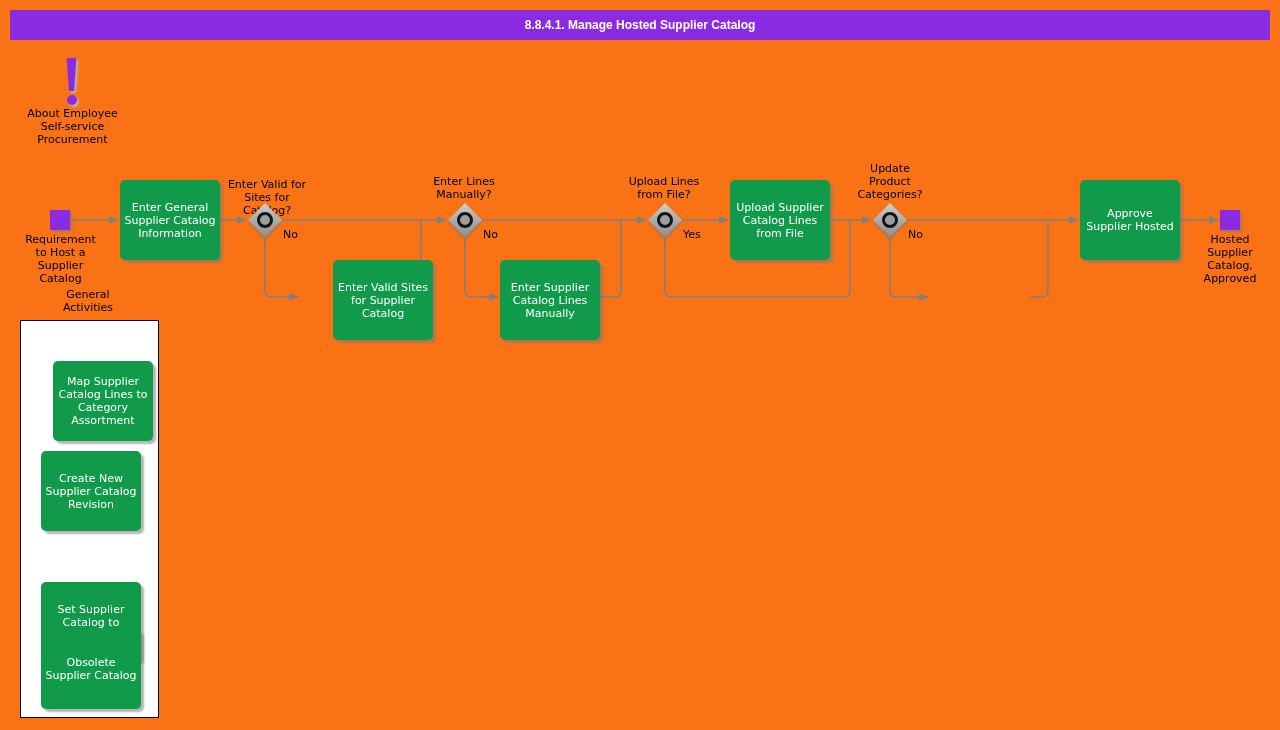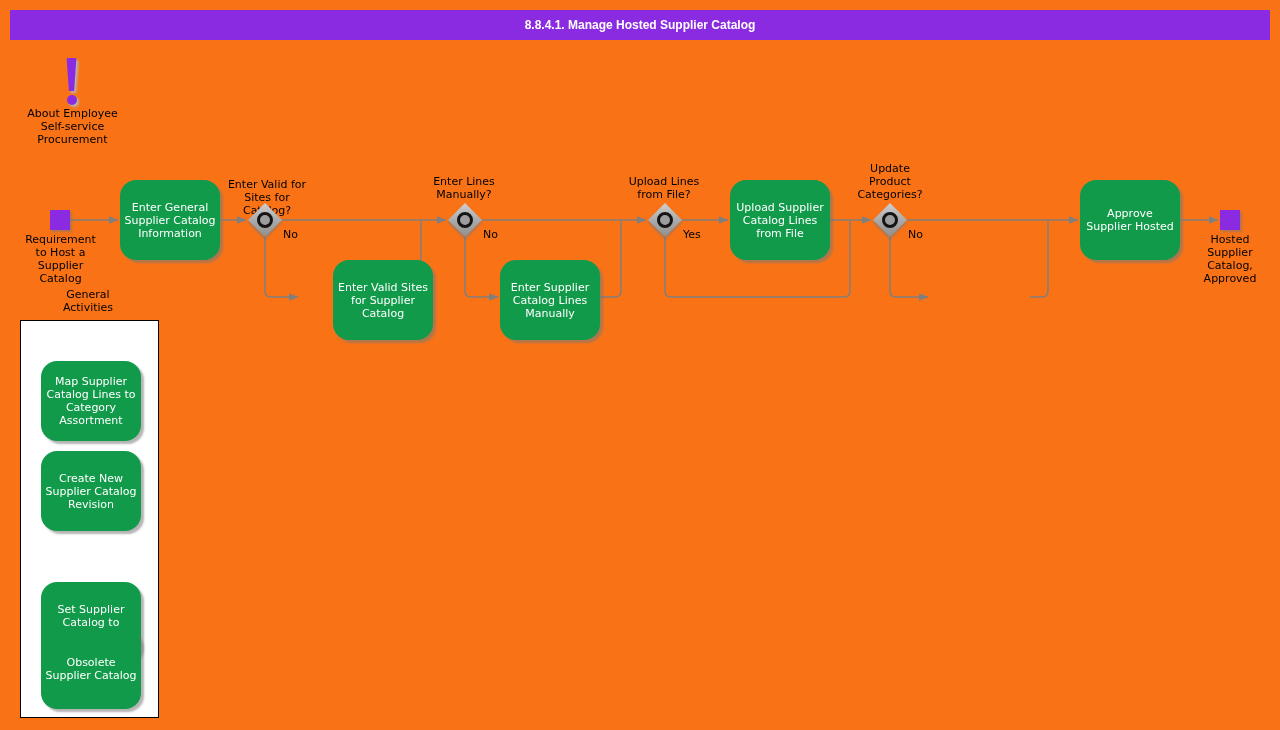--- a/index.html
+++ b/index.html
@@ -19,21 +19,21 @@
     position:absolute;left:10px;top:10px;width:1260px;height:30px;
     background:var(--purple);color:#fff;font-weight:bold;font-size:12px;
     display:flex;align-items:center;justify-content:center;
     font-family:"Liberation Sans",sans-serif;
   }
   svg.connectors{position:absolute;left:0;top:0;z-index:1;}
   svg.connectors path{stroke:var(--line);stroke-width:1.5;fill:none;}
   svg.connectors .arrowhead{fill:var(--line);stroke:none;}
   .node{position:absolute;z-index:2;}
   .task{
-    width:100px;height:80px;background:var(--green);border-radius:16px;
+    width:100px;height:80px;background:var(--green);border-radius:5px;
     color:#fff;display:flex;align-items:center;justify-content:center;
     text-align:center;white-space:pre-line;line-height:13px;
     box-shadow:3px 3px 2px var(--shadow);cursor:pointer;
   }
   .event-square{
     width:20px;height:20px;background:var(--purple);
     box-shadow:2px 2px 2px var(--shadow);cursor:pointer;
   }
   .label{
     position:absolute;z-index:2;text-align:center;white-space:pre-line;
@@ -165,21 +165,21 @@
 Supplier Hosted</div>
   <div class="node event-square" style="left:1220px;top:210px;"></div>
   <div class="label" style="left:1184px;top:233px;width:92px;">Hosted
 Supplier
 Catalog,
 Approved</div>
 
   <div class="label" style="left:40px;top:288px;width:96px;">General
 Activities</div>
   <div class="ga-container">
-    <div class="task ga-item" style="top:40px;">Map Supplier
+    <div class="task ga-item" style="top:40px;margin-left:12px;">Map Supplier
 Catalog Lines to
 Category
 Assortment</div>
     <div class="task ga-item" style="top:130px;">Create New
 Supplier Catalog
 Revision</div>
     <div class="task ga-item" style="top:220px;margin-top:41px;">Set Supplier
 Catalog to
 Planned</div>
     <div class="task ga-item" style="top:308px;">Obsolete

